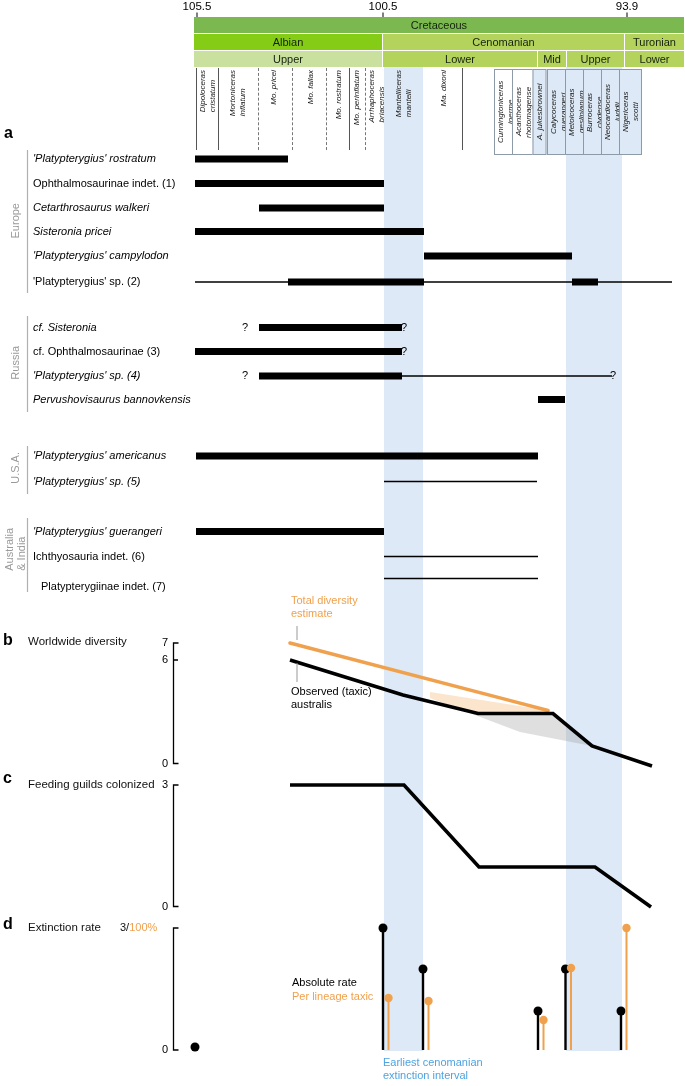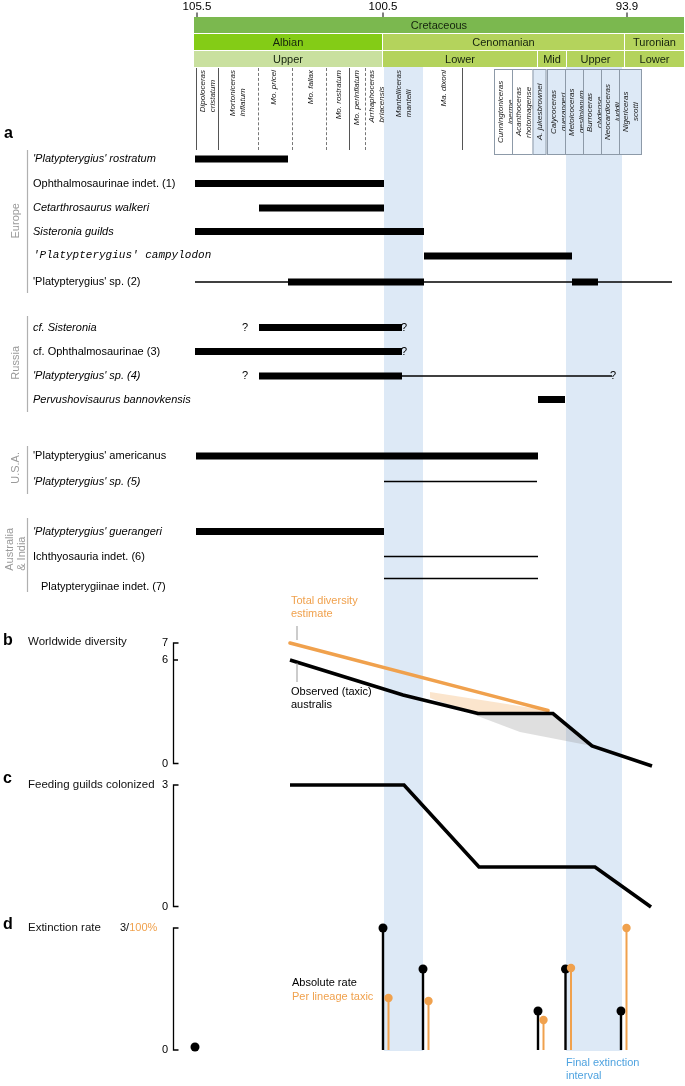--- a/index.html
+++ b/index.html
@@ -44,22 +44,22 @@
   <div class="ann orange" style="left:291px;top:594px">Total diversity
 estimate</div>
   <div class="ann" style="left:291px;top:685px">Observed (taxic)
 australis</div>
 
   <div class="ann" style="left:292px;top:976px">Absolute rate</div>
   <div class="ann orange" style="left:292px;top:990px">Per lineage taxic</div>
 
   <div class="abs" style="left:120px;top:921px;width:50px;text-align:left;font-size:11px"><span>3/</span><span class="orange">100%</span></div>
 
-  <div class="caption" style="left:566px;top:1056px;width:115px">Final extinction
-interval</div>
+  <div class="caption" style="left:383px;top:1056px;width:135px">Earliest cenomanian
+extinction interval</div>
 
   <div id="dyn">
       <div class="band" style="left: 384px; top: 67px; width: 39px; height: 984px; z-index: 0;"></div>
       <div class="band" style="left: 566px; top: 67px; width: 56px; height: 984px; z-index: 0;"></div>
       <div class="ticklab" style="left: 175px; top: 0px; width: 44px; z-index: 4;">105.5</div>
       <div class="ticklab" style="left: 361px; top: 0px; width: 44px; z-index: 4;">100.5</div>
       <div class="ticklab" style="left: 605px; top: 0px; width: 44px; z-index: 4;">93.9</div>
       <div class="cell" style="left: 194px; top: 17px; width: 491px; height: 16px; background: rgb(123, 184, 79); z-index: 2;">Cretaceous</div>
       <div class="cell" style="left: 194px; top: 34px; width: 189px; height: 16px; background: #84cc16; z-index: 2;">Albian</div>
       <div class="cell" style="left: 383px; top: 34px; width: 242px; height: 16px; background: rgb(180, 211, 92); z-index: 2;">Cenomanian</div>
@@ -102,35 +102,35 @@
       <div class="vtext vbox" style="left: 582.5px; top: 69px; height: 86px; background: rgb(221, 233, 246); z-index: 3;">Burroceras
 clydense</div>
       <div class="vtext vbox" style="left: 600.5px; top: 69px; height: 86px; background: rgb(221, 233, 246); z-index: 3;">Neocardioceras
 juddii</div>
       <div class="vtext vbox" style="left: 618.5px; top: 69px; height: 86px; background: rgb(221, 233, 246); z-index: 3;">Nigericeras
 scotti</div>
       <div class="vregion" style="left: 9px; top: 203px; z-index: 4;">Europe</div>
       <div class="taxon" style="left: 33px; top: 152px; z-index: 4; font-style: italic;">'Platypterygius' rostratum</div>
       <div class="taxon" style="left: 33px; top: 176.5px; z-index: 4; font-style: normal;">Ophthalmosaurinae indet. (1)</div>
       <div class="taxon" style="left: 33px; top: 201px; z-index: 4; font-style: italic;">Cetarthrosaurus walkeri</div>
-      <div class="taxon" style="left: 33px; top: 224.5px; z-index: 4; font-style: italic;">Sisteronia guilds</div>
-      <div class="taxon" style="left: 33px; top: 249px; z-index: 4; font-style: italic; font-family: Liberation Mono, monospace;">'Platypterygius' campylodon</div>
+      <div class="taxon" style="left: 33px; top: 224.5px; z-index: 4; font-style: italic;">Sisteronia pricei</div>
+      <div class="taxon" style="left: 33px; top: 249px; z-index: 4; font-style: italic;">'Platypterygius' campylodon</div>
       <div class="taxon" style="left: 33px; top: 275px; z-index: 4; ">'Platypterygius' sp. (2)</div>
       <div class="vregion" style="left: 9px; top: 346px; z-index: 4;">Russia</div>
       <div class="taxon" style="left: 33px; top: 320.5px; z-index: 4; font-style: italic;">cf. Sisteronia</div>
       <div class="qmark" style="left: 242px; top: 320.5px; z-index: 4;">?</div>
       <div class="qmark" style="left: 401px; top: 320.5px; z-index: 4;">?</div>
       <div class="taxon" style="left: 33px; top: 344.5px; z-index: 4; font-style: normal;">cf. Ophthalmosaurinae (3)</div>
       <div class="qmark" style="left: 401px; top: 344.5px; z-index: 4;">?</div>
       <div class="taxon" style="left: 33px; top: 369px; z-index: 4; font-style: italic;">'Platypterygius' sp. (4)</div>
       <div class="qmark" style="left: 242px; top: 369px; z-index: 4;">?</div>
       <div class="qmark" style="left: 610px; top: 369px; z-index: 4;">?</div>
       <div class="taxon" style="left: 33px; top: 392.5px; z-index: 4; font-style: italic;">Pervushovisaurus bannovkensis</div>
       <div class="vregion" style="left: 9px; top: 452px; z-index: 4;">U.S.A.</div>
-      <div class="taxon" style="left: 33px; top: 449px; z-index: 4; ">'Platypterygius' americanus</div>
+      <div class="taxon" style="left: 33px; top: 449px; z-index: 4; font-style: italic;">'Platypterygius' americanus</div>
       <div class="taxon" style="left: 33px; top: 474.5px; z-index: 4; font-style: italic;">'Platypterygius' sp. (5)</div>
       <div class="vregion" style="left: 3px; top: 528px; z-index: 4;">Australia
 &amp; India</div>
       <div class="taxon" style="left: 33px; top: 524.5px; z-index: 4; font-style: italic;">'Platypterygius' guerangeri</div>
       <div class="taxon" style="left: 33px; top: 549.5px; z-index: 4; font-style: normal;">Ichthyosauria indet. (6)</div>
       <div class="taxon" style="left: 33px; top: 580px; z-index: 4; font-style: normal; margin-left: 8px;">Platypterygiinae indet. (7)</div>
       <div class="num" style="left: 150px; top: 636px; z-index: 4;">7</div>
       <div class="num" style="left: 150px; top: 653px; z-index: 4;">6</div>
       <div class="num" style="left: 150px; top: 756.5px; z-index: 4;">0</div>
       <div class="num" style="left: 150px; top: 778px; z-index: 4;">3</div>

